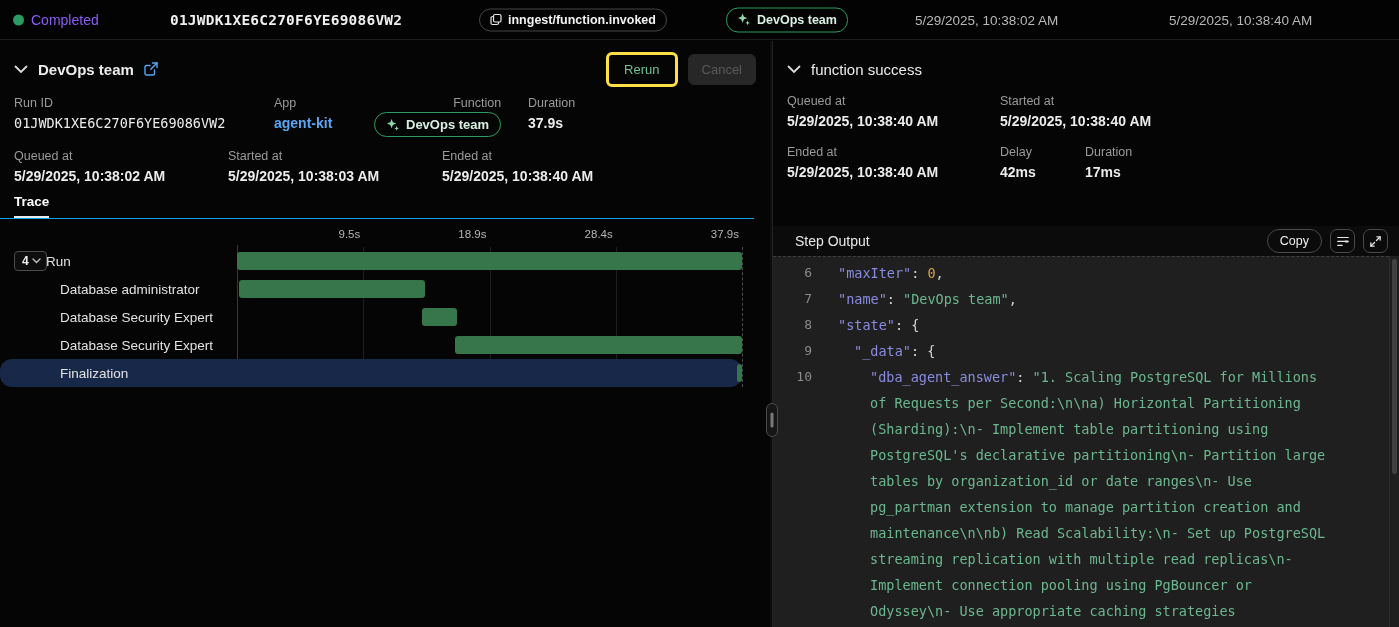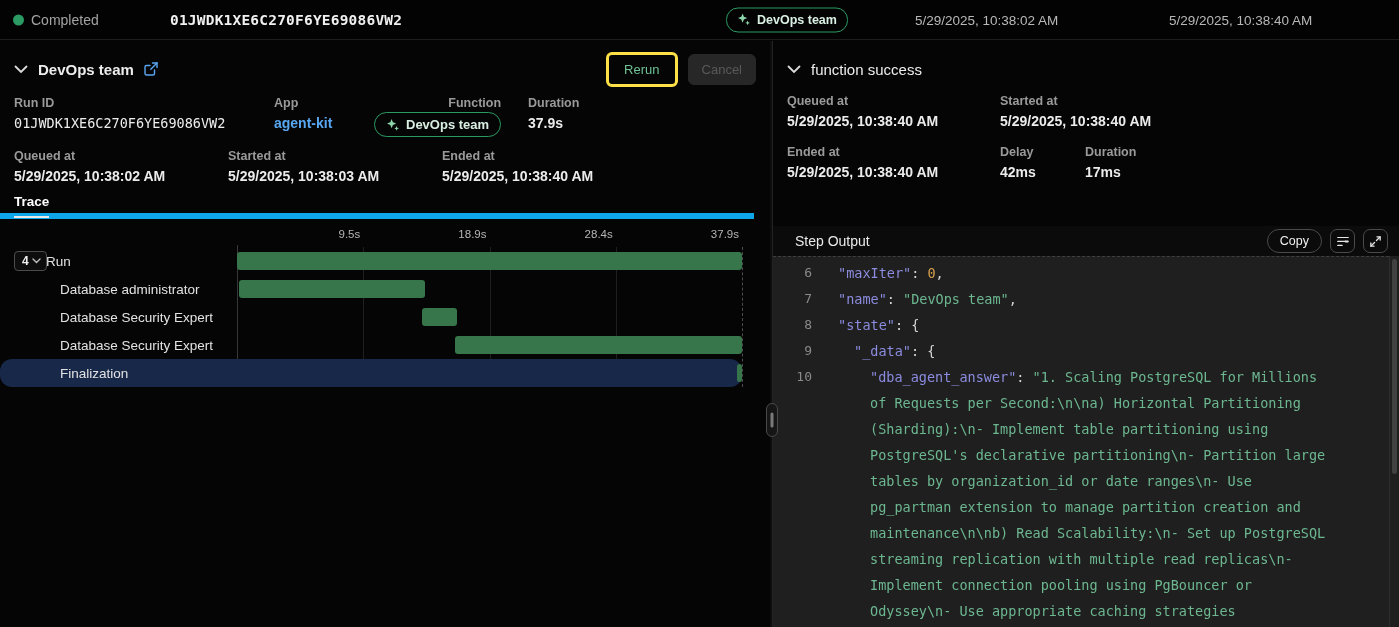--- a/index.html
+++ b/index.html
@@ -5,44 +5,44 @@
   * { margin:0; padding:0; box-sizing:border-box; }
   html,body { background:#000; }
   body { font-family:"Liberation Sans", sans-serif; }
   .mono { font-family:"DejaVu Sans Mono", monospace; }
   #app { position:relative; width:1399px; height:627px; background:#050505; overflow:hidden; color:#e8e8e8; }
 
   
   .topbar { position:absolute; top:0; left:0; width:1399px; height:40px; background:#030303; border-bottom:1px solid #1d1d1d; }
   .topbar > * { position:absolute; top:50%; transform:translateY(-50%); }
   .status-dot { left:13px; width:11px; height:11px; border-radius:50%; background:var(--accent-green); }
-  .status-text { left:31px; color:#a3a3a3; font-size:14px; font-weight:500; }
+  .status-text { left:31px; color:#8b5cf6; font-size:14px; font-weight:500; }
   .topbar-runid { left:170px; font-size:14.5px; font-weight:700; color:#f0f0f0; letter-spacing:.2px; }
   .pill { display:flex; align-items:center; gap:6px; height:23px; padding:0 10px; border:1px solid #474747; border-radius:12px; font-size:12.5px; font-weight:700; color:#f2f2f2; background:transparent; }
   .event-pill { left:479px; }
   .fn-pill { border-color:var(--accent-green); color:#d9efe2; font-weight:600; }
   .topbar .fn-pill { left:726px; height:25px; }
   .topbar-ts1 { left:915px; } .topbar-ts2 { left:1169px; }
   .topbar-ts1,.topbar-ts2 { color:#b8b8b8; font-size:13.5px; }
 
   
   .panel-left { position:absolute; top:41px; left:0; width:770px; bottom:0; background:#050505; }
   .v-divider { position:absolute; top:41px; left:770px; width:3px; bottom:0; background:#0d0d0d; border-right:1px solid #232323; }
   .panel-right { position:absolute; top:41px; left:773px; width:626px; bottom:0; background:#050505; }
   .divider-handle { position:absolute; left:766px; top:403px; width:12px; height:34px; border:1px solid #4a4a4a; border-radius:6px; background:#161616; z-index:30; }
   .divider-handle i { position:absolute; left:50%; top:50%; transform:translate(-50%,-50%); width:3px; height:15px; background:#7a7a7a; border-radius:2px; }
 
   
   .hdr-row { position:absolute; top:10px; left:0; right:0; height:36px; display:flex; align-items:center; padding:0 14px; gap:10px; }
   .hdr-title { font-size:15px; font-weight:600; color:#ededed; }
   .chev { flex:0 0 auto; display:inline-flex; }
-  .meta-label { font-size:12.5px; color:#9a9a9a; margin-bottom:5px;font-weight:bold; }
+  .meta-label { font-size:12.5px; color:#9a9a9a; margin-bottom:5px; }
   .meta-value { font-size:14px; font-weight:600; color:#ececec; }
   .fieldgroup { position:absolute; top:0; }
-  .tabs-row { position:absolute; top:152px; left:0; right:16px; height:26px; border-bottom:6px solid #0ea5e9; }
+  .tabs-row { position:absolute; top:152px; left:0; right:16px; height:26px; border-bottom:1px solid #0ea5e9; }
   .tab { position:absolute; left:14px; top:1px; padding-bottom:7px; font-size:13.5px; font-weight:600; color:#ffffff; border-bottom:2px solid #e8e8e8; }
 
   
   .btn-rerun { margin-left:auto; padding:7px 15px; font-size:13px; font-weight:500; color:#6fc394; background:transparent; border:3px solid #fde047; border-radius:6px; cursor:pointer; }
   .btn-cancel { padding:7px 13px; font-size:13px; font-weight:500; color:#595959; background:#272727; border:1px solid #272727; border-radius:6px; }
 
   .meta1 { position:absolute; top:55px; left:0; right:0; height:48px; }
   .meta2 { position:absolute; top:108px; left:0; right:0; height:48px; }
   .runid-val { font-family:"DejaVu Sans Mono", monospace; font-size:13.5px; font-weight:500; color:#ededed; }
   .link-blue { color:var(--link-blue); font-weight:700; }
@@ -87,20 +87,29 @@
 </head>
 <body>
 
 <div id="app" style="--accent-green: #2c9b63; --bar-green: #37754b; --selected-row: #182849; --link-blue: #59a7f2; --key-purple: #8b8bdf; --string-green: #6cb790; --number-orange: #d7a14d;">
 
   <header class="topbar">
     <span class="status-dot"></span>
     <span class="status-text">Completed</span>
     <span class="topbar-runid mono">01JWDK1XE6C270F6YE69086VW2</span>
 
+    <span class="pill event-pill">
+      <span class="chev">
+        <svg width="12" height="12" viewBox="0 0 12 12" fill="none" stroke="#e8e8e8" stroke-width="1.2">
+          <rect x="3.5" y="1" width="7.5" height="7.5" rx="1.5"></rect>
+            <path d="M8.5 8.5 V9.5 a1.5 1.5 0 0 1 -1.5 1.5 H2.5 A1.5 1.5 0 0 1 1 9.5 V4.5 A1.5 1.5 0 0 1 2.5 3 H3.5"></path>
+        </svg>
+      </span>
+      <span>inngest/function.invoked</span>
+    </span>
 
     <span class="pill fn-pill">
       <span class="chev">
         <svg width="14" height="14" viewBox="0 0 14 14" fill="#8ed7ab">
           <path d="M5.6 1 L6.9 4.3 L10.2 5.6 L6.9 6.9 L5.6 10.2 L4.3 6.9 L1 5.6 L4.3 4.3 Z"></path>
           <path d="M10.6 8 L11.3 9.7 L13 10.4 L11.3 11.1 L10.6 12.8 L9.9 11.1 L8.2 10.4 L9.9 9.7 Z"></path>
         </svg>
       </span>
       <span>DevOps team</span>
     </span>

